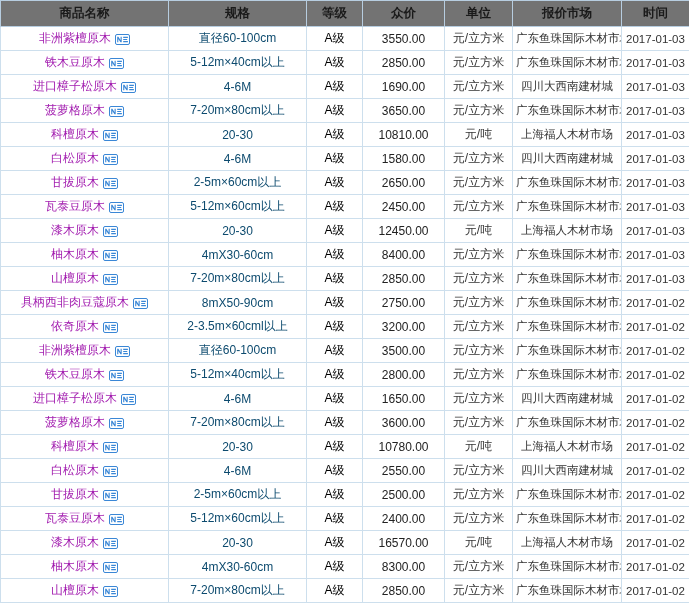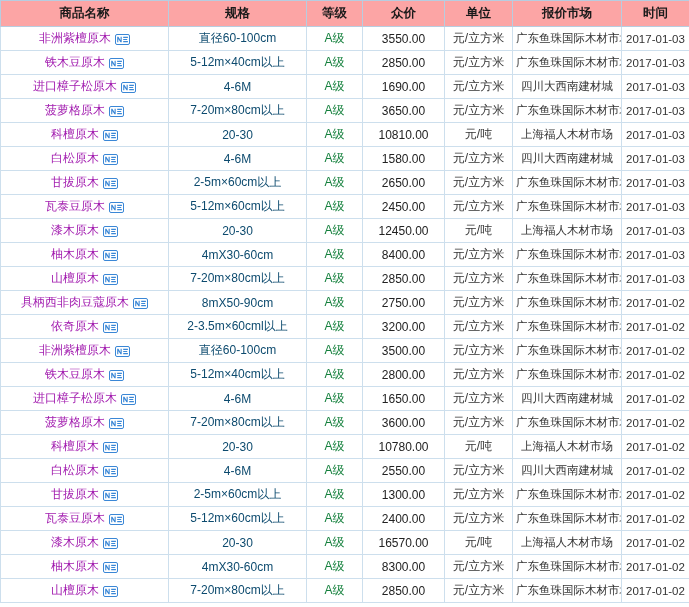--- a/index.html
+++ b/index.html
@@ -22,21 +22,21 @@
   }
   table.price-table col.c-name    { width: 168px; }
   table.price-table col.c-spec    { width: 138px; }
   table.price-table col.c-grade   { width: 56px; }
   table.price-table col.c-price   { width: 82px; }
   table.price-table col.c-unit    { width: 68px; }
   table.price-table col.c-market  { width: 109px; }
   table.price-table col.c-time    { width: 68px; }
 
   table.price-table thead th {
-    background: #fca5a5;
+    background: #737373;
     border: 1px solid #b7cde0;
     height: 25px;
     font-weight: bold;
     font-size: 12.5px;
     color: #1a1a1a;
     text-align: center;
     padding: 0 6px;
     white-space: nowrap;
   }
   table.price-table tbody td {
@@ -59,21 +59,21 @@
   .new-icon {
     display: inline-block;
     width: 15px;
     height: 11px;
     margin-left: 4px;
     position: relative;
     top: 1px;
     vertical-align: middle;
   }
   td.price-cell { color: #222222; }
-  td.grade-cell { color: #15803d; }
+  td.grade-cell { color: #000000; }
   td.unit-cell  { color: #333333; }
   td.market-cell{ color: #333333; font-size: 11.5px; }
   td.time-cell  { color: #333333; font-size: 11.5px; margin-left: 36px; }
   td.spec-cell  { color: #0c4a6e; }
 </style>
 </head>
 <body>
 
 <table class="price-table">
   <colgroup>
@@ -345,21 +345,21 @@
         <td class="time-cell">2017-01-02</td>
       </tr>
       <tr>
         <td class="name-cell"><span class="name-inner"><span>甘拔原木</span><span class="new-icon"><svg width="15" height="11" viewBox="0 0 15 11" xmlns="http://www.w3.org/2000/svg">
                 <rect x="0.5" y="0.5" width="14" height="10" rx="1.5" fill="#ffffff" stroke="#3a87d6"></rect>
                 <path d="M2.2 8.2 L2.2 2.8 L3.4 2.8 L5.6 6.2 L5.6 2.8 L6.7 2.8 L6.7 8.2 L5.5 8.2 L3.3 4.9 L3.3 8.2 Z" fill="#3a87d6"></path>
                 <path d="M8.2 3.4 L12.9 3.4 M8.2 5.5 L12.2 5.5 M8.2 7.6 L12.9 7.6" stroke="#3a87d6" stroke-width="1.1" fill="none"></path>
               </svg></span></span></td>
         <td class="spec-cell">2-5m×60cm以上</td>
         <td class="grade-cell">A级</td>
-        <td class="price-cell">1300.00</td>
+        <td class="price-cell">2500.00</td>
         <td class="unit-cell">元/立方米</td>
         <td class="market-cell">广东鱼珠国际木材市场</td>
         <td class="time-cell">2017-01-02</td>
       </tr>
       <tr>
         <td class="name-cell"><span class="name-inner"><span>瓦泰豆原木</span><span class="new-icon"><svg width="15" height="11" viewBox="0 0 15 11" xmlns="http://www.w3.org/2000/svg">
                 <rect x="0.5" y="0.5" width="14" height="10" rx="1.5" fill="#ffffff" stroke="#3a87d6"></rect>
                 <path d="M2.2 8.2 L2.2 2.8 L3.4 2.8 L5.6 6.2 L5.6 2.8 L6.7 2.8 L6.7 8.2 L5.5 8.2 L3.3 4.9 L3.3 8.2 Z" fill="#3a87d6"></path>
                 <path d="M8.2 3.4 L12.9 3.4 M8.2 5.5 L12.2 5.5 M8.2 7.6 L12.9 7.6" stroke="#3a87d6" stroke-width="1.1" fill="none"></path>
               </svg></span></span></td>

